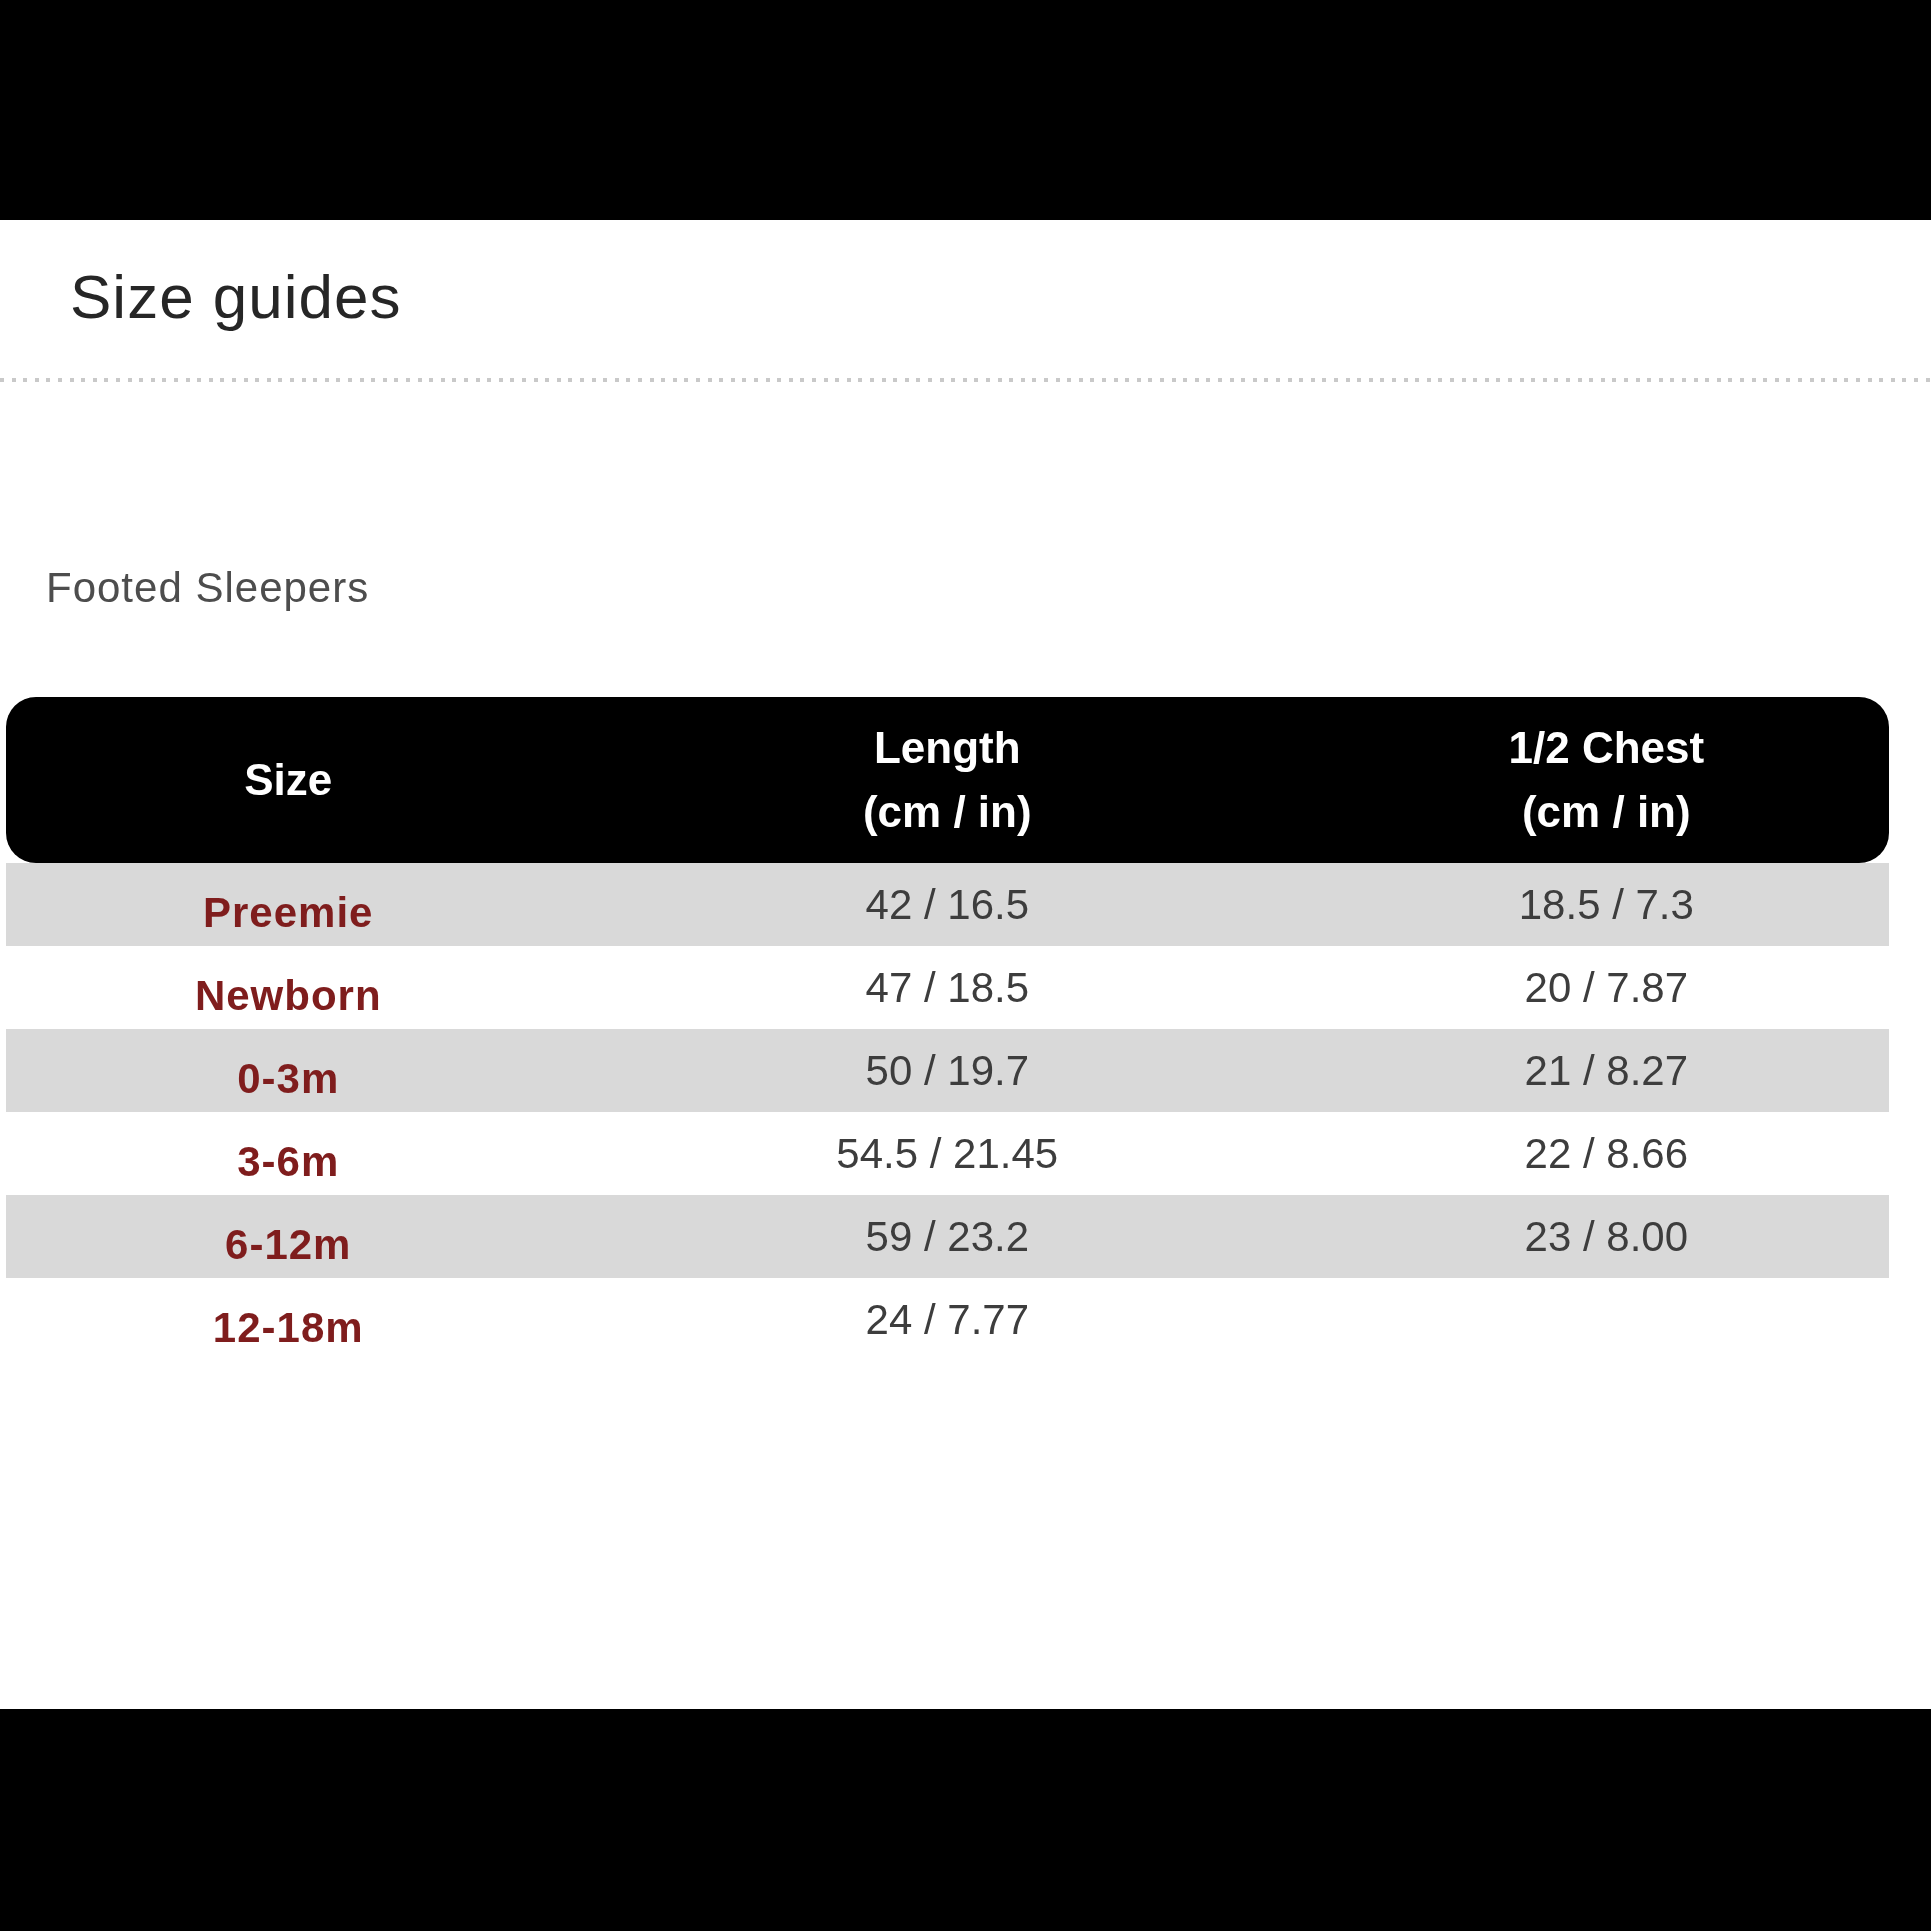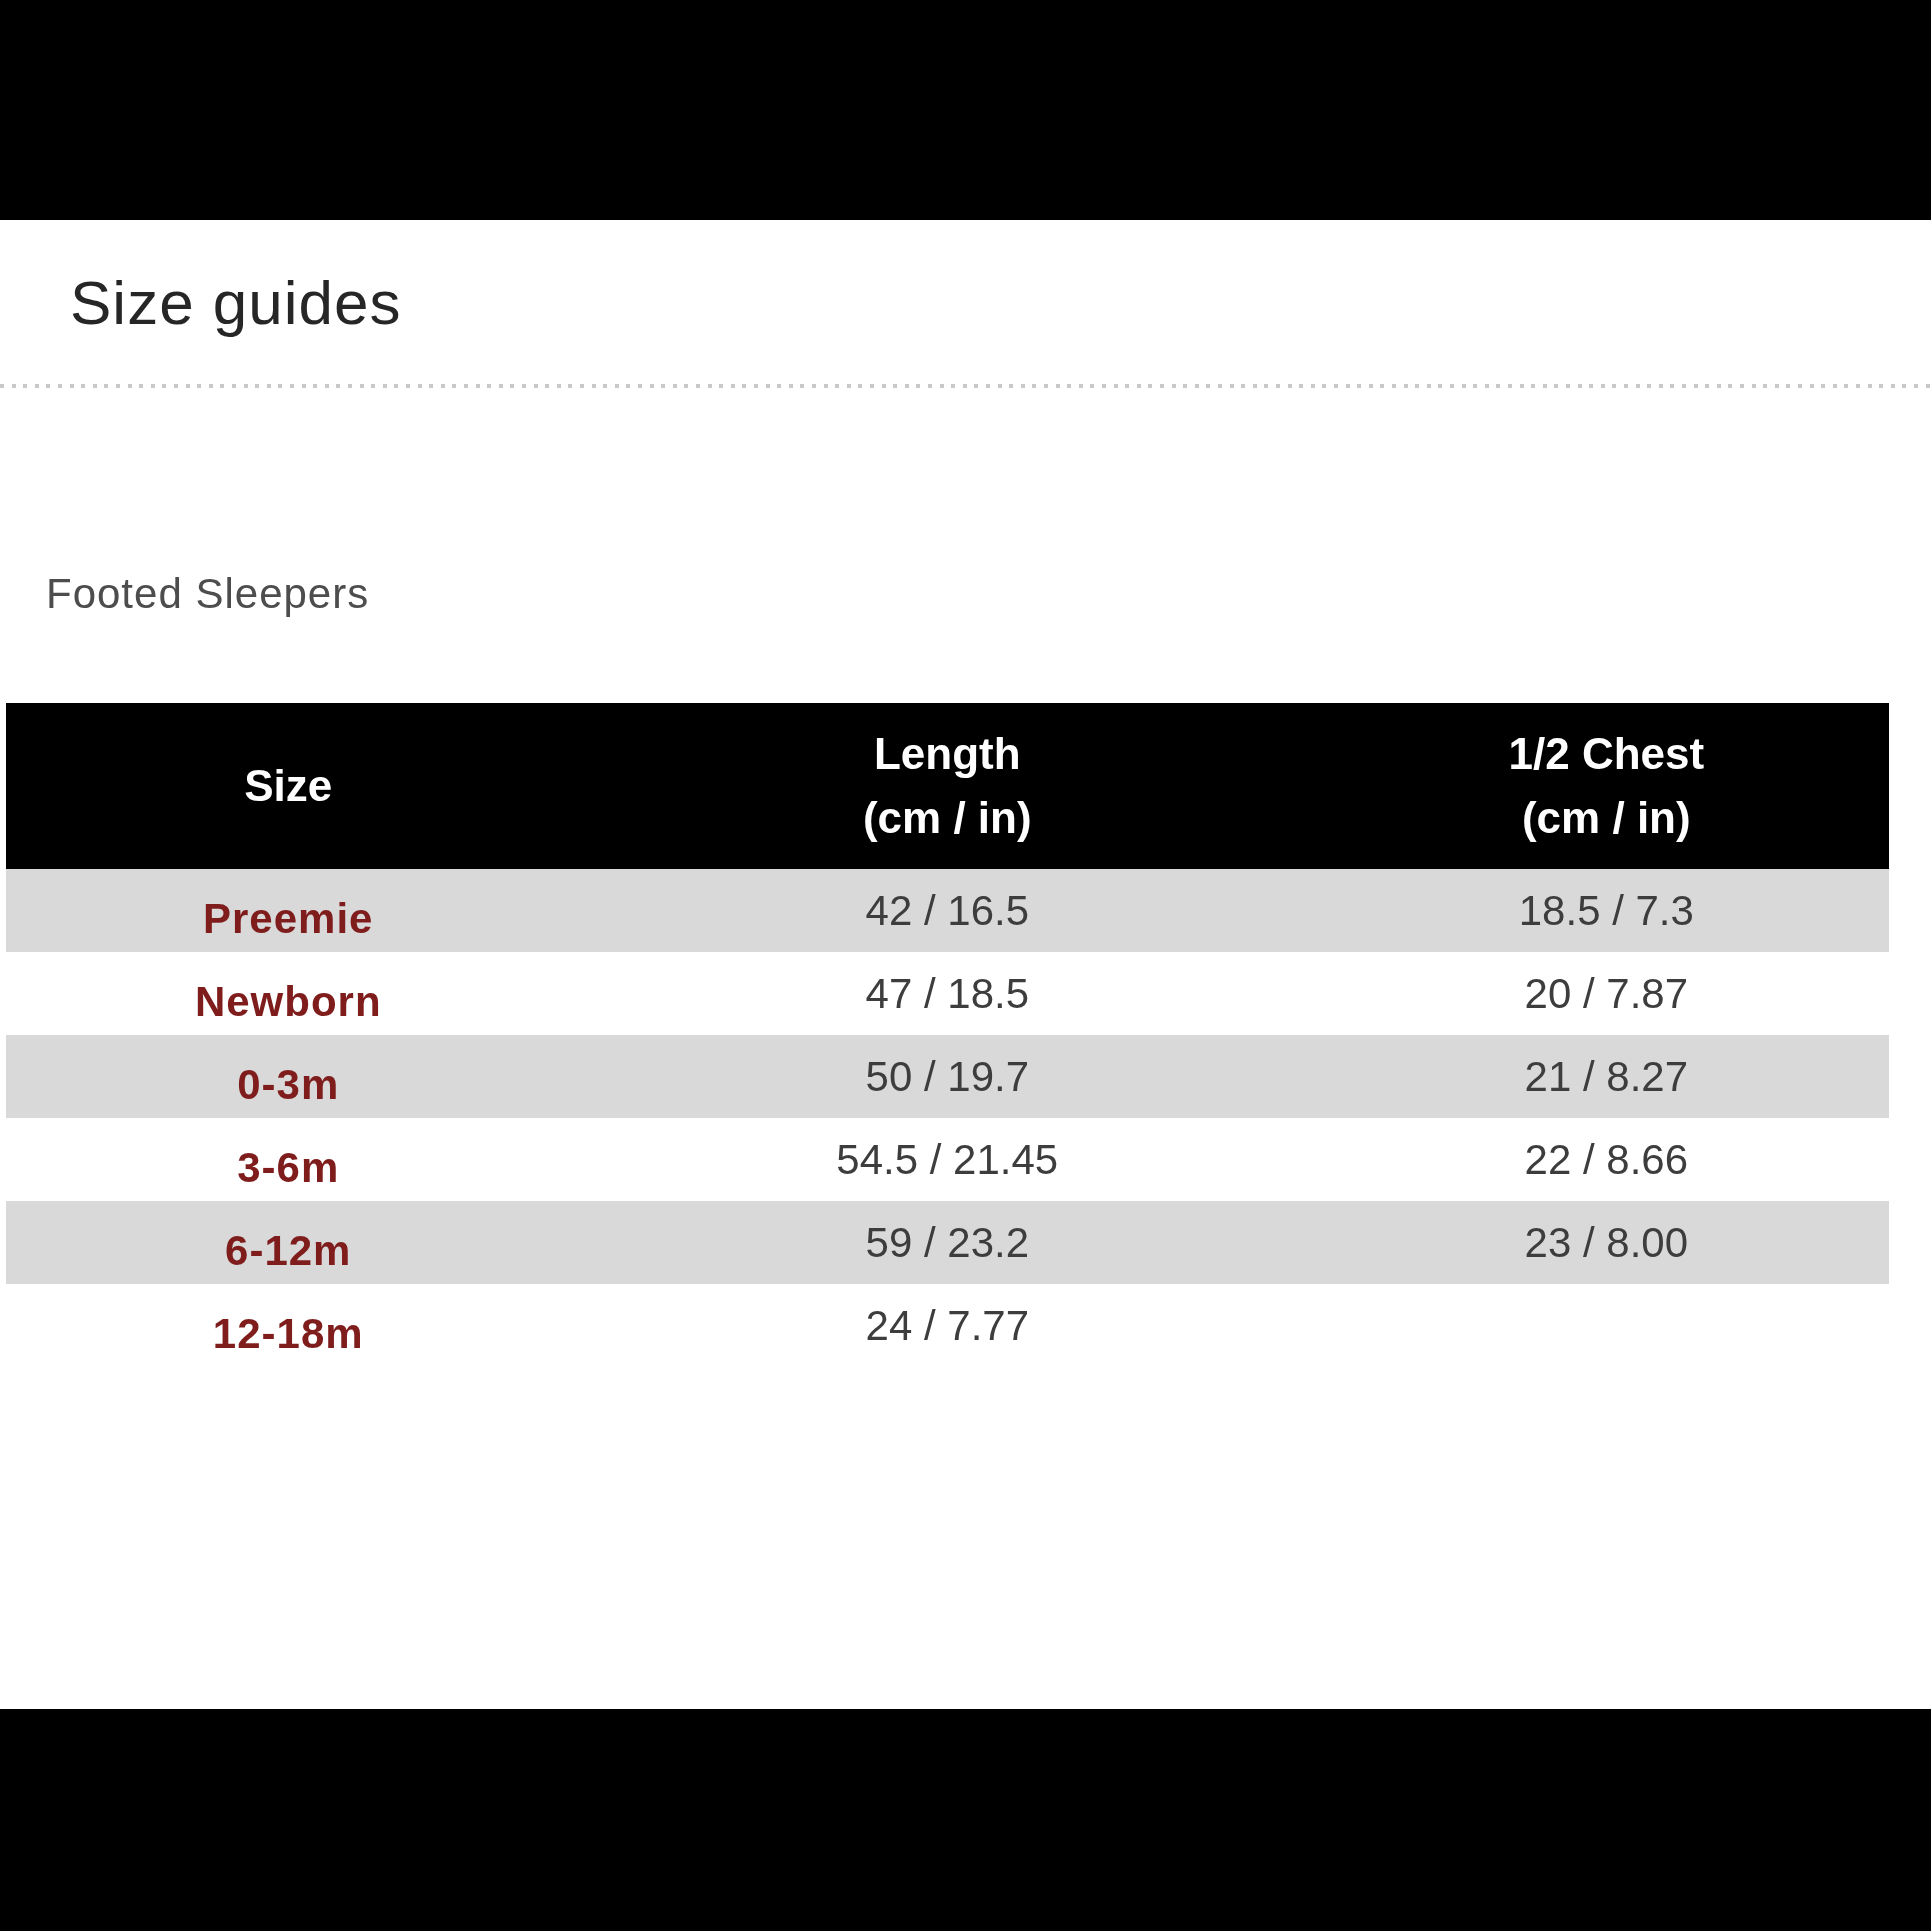--- a/index.html
+++ b/index.html
@@ -10,21 +10,21 @@
     overflow: hidden;
   }
   .letterbox {
     position: absolute; left: 0; width: 1931px;
     background: #000000;
   }
   #top-letterbox { top: 0; height: 220px; }
   #bottom-letterbox { top: 1709px; height: 222px; }
 
   #content {
-    position: absolute; top: 230px; left: 0;
+    position: absolute; top: 224px; left: 0;
     width: 1606px; height: 1489px;
     background: #ffffff;
   }
   #page-title {
     position: absolute; top: 37px; left: 70px;
     font-size: 62px; font-weight: 500; color: #262626;
     letter-spacing: 1px;
   }
   #title-divider {
     position: absolute; top: 154px; left: 0;
@@ -44,21 +44,21 @@
   }
   .t-row {
     display: grid;
     grid-template-columns: 30% 40% 30%;
     align-items: center;
     text-align: center;
   }
   #table-header {
     background: #000000; color: #ffffff;
     height: 166px;
-    font-size: 44px; font-weight: 700;
+    font-size: 44px; font-weight: 700; border-radius: 30px;
   }
   .hdr-cell { line-height: 1.45; }
   .hdr-sub:empty { display: none; }
   #table-body .t-row {
     height: 83px;
     font-size: 42px;
     color: #3d3d3d;
   }
   #table-body .t-row:nth-child(odd) { background: #d9d9d9; }
   #table-body .t-row:nth-child(even) { background: #ffffff; }

